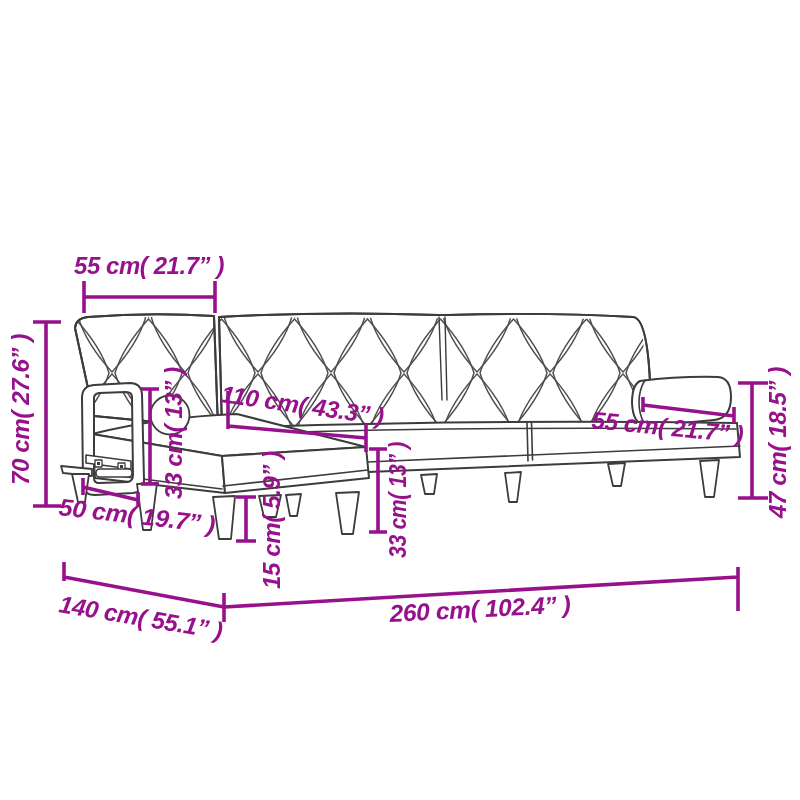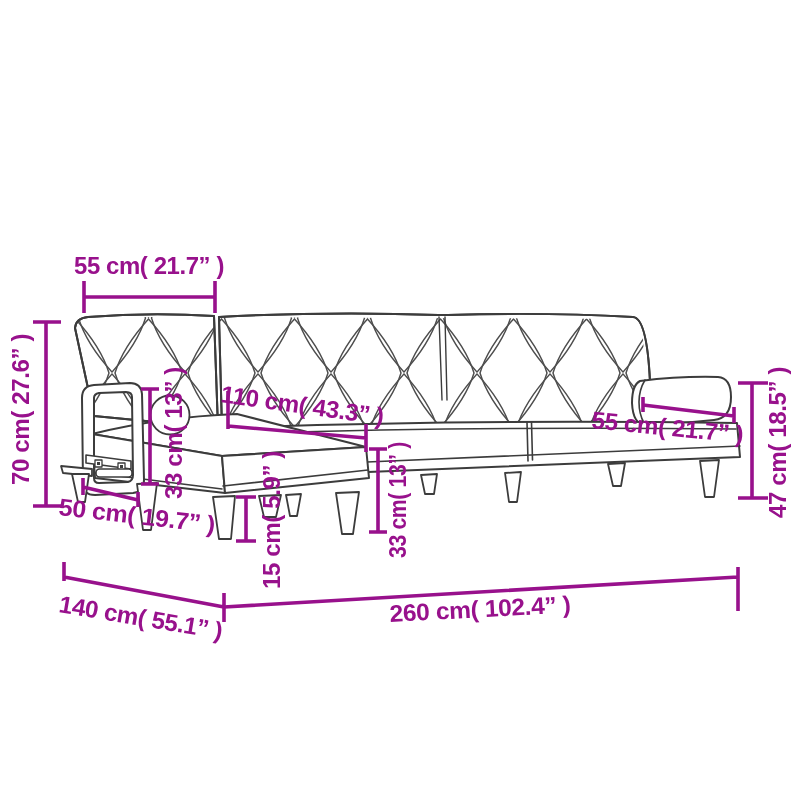--- a/index.html
+++ b/index.html
@@ -1,16 +1,16 @@
 <!DOCTYPE html>
 <html><head>
 <meta charset="utf-8">
 <style>
   html,body{margin:0;padding:0;background:#ffffff;}
-  .wrap{width:800px;height:800px;position:relative;overflow:hidden;}
+  .wrap{width:800px;height:800px;position:relative;overflow:hidden;font-style:italic;}
   text{font-family:"Liberation Sans",sans-serif;font-weight:bold;font-size:24px;fill:#98118c;letter-spacing:-0.4px;}
 </style>
 </head>
 <body>
 <div class="wrap">
 <svg width="800" height="800" viewBox="0 0 800 800" xmlns="http://www.w3.org/2000/svg">
   <rect width="800" height="800" fill="#ffffff"></rect>
   <defs>
     <pattern id="lat" width="73" height="110" patternUnits="userSpaceOnUse" patternTransform="translate(39,208)">
       <g stroke="#4d4d4d" stroke-width="1.45" fill="none">

